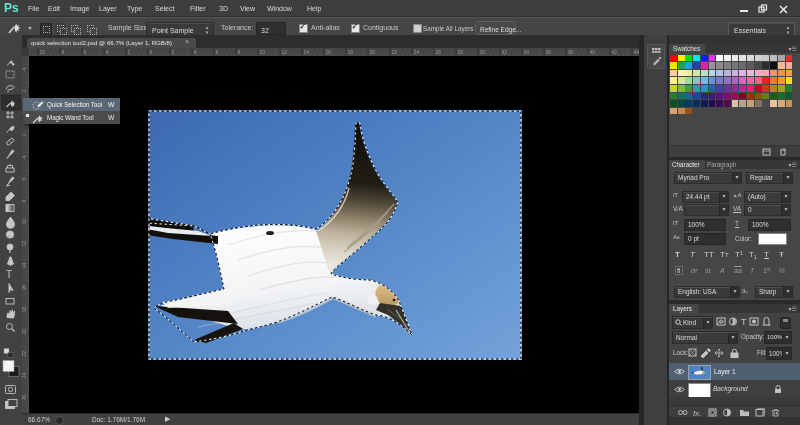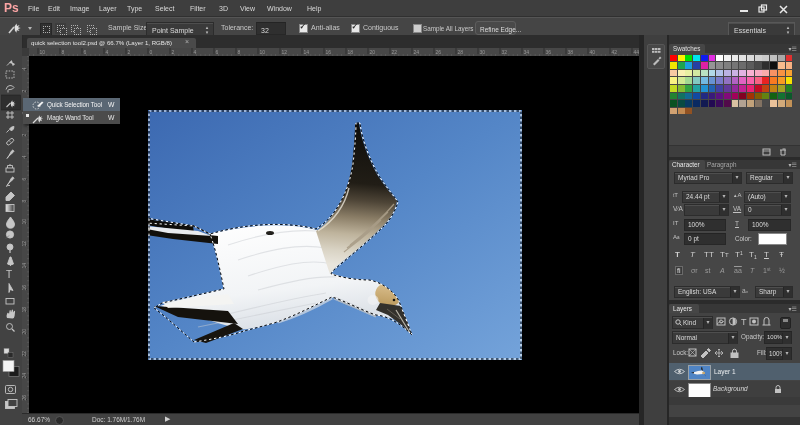--- a/index.html
+++ b/index.html
@@ -12,21 +12,21 @@
 .ab{width:8px;height:100%;background:#2f2f2f;border-left:1px solid #262626;color:#b5b5b5;font-size:6px;text-align:center;line-height:9px;}
 .icn{font-size:6.5px;color:#c2c2c2;}
 .trow{font-size:8px;color:#d0d0d0;letter-spacing:6px;white-space:nowrap;}
 .trow2{font-size:7px;color:#9a9a9a;letter-spacing:7px;white-space:nowrap;}
 </style>
 </head>
 <body>
 <div id="app">
 
 <div class="abs" id="menubar" style="left:0;top:0;width:800px;height:16px;background:#3e3e3e;border-bottom:1px solid #303030;">
- <div class="abs" style="left:4px;top:1px;font-size:12px;font-weight:bold;color:#fca5a5;letter-spacing:0px;">Ps</div>
+ <div class="abs" style="left:4px;top:1px;font-size:12px;font-weight:bold;color:#5eead4;letter-spacing:0px;">Ps</div>
  <div class="abs" style="left:28px;top:4.5px;font-size:7px;color:#d9d9d9;">File</div>
       <div class="abs" style="left:48px;top:4.5px;font-size:7px;color:#d9d9d9;">Edit</div>
       <div class="abs" style="left:70px;top:4.5px;font-size:7px;color:#d9d9d9;">Image</div>
       <div class="abs" style="left:99px;top:4.5px;font-size:7px;color:#d9d9d9;">Layer</div>
       <div class="abs" style="left:127px;top:4.5px;font-size:7px;color:#d9d9d9;">Type</div>
       <div class="abs" style="left:155px;top:4.5px;font-size:7px;color:#d9d9d9;">Select</div>
       <div class="abs" style="left:190px;top:4.5px;font-size:7px;color:#d9d9d9;">Filter</div>
       <div class="abs" style="left:219px;top:4.5px;font-size:7px;color:#d9d9d9;">3D</div>
       <div class="abs" style="left:240px;top:4.5px;font-size:7px;color:#d9d9d9;">View</div>
       <div class="abs" style="left:267px;top:4.5px;font-size:7px;color:#d9d9d9;">Window</div>
@@ -918,20 +918,37 @@
             <circle cx="5.5" cy="3.5" r="1.4" fill="#c2c2c2"></circle>
           </svg>
    <div class="abs" style="left:19px;top:1.5px;width:21px;height:13px;border:1px solid #8a8a8a;background:#fff;"></div>
    <div class="abs" style="left:44px;top:4px;font-size:6.5px;color:#d8d8d8;font-style:italic;">Background</div>
    <svg class="abs" style="left:105px;top:4px;" width="8" height="9" viewBox="0 0 8 9">
             <path d="M2 4 v-1.5 a2 2 0 0 1 4 0 V4" fill="none" stroke="#c2c2c2" stroke-width="1"></path>
             <rect x="1" y="4" width="6" height="4" fill="#c2c2c2"></rect>
           </svg>
   </div>
   <div class="abs" style="left:0;top:93px;width:131px;height:8px;background:#3a3a3a;"></div>
+  <div class="abs" style="left:0;top:101px;width:131px;height:12px;background:#3e3e3e;border-top:1px solid #2e2e2e;">
+   <svg class="abs" style="left:8px;top:2px;" width="115" height="9" viewBox="0 0 115 9">
+    <g fill="none" stroke="#bdbdbd" stroke-width="1">
+     <circle cx="3.5" cy="4.5" r="2"></circle>
+              <circle cx="8" cy="4.5" r="2"></circle>
+     <text x="16" y="7.5" font-size="8" font-style="italic" fill="#bdbdbd" stroke="none" font-family="Liberation Sans">fx.</text>
+     <rect x="32" y="1" width="7" height="7"></rect>
+              <circle cx="35.5" cy="4.5" r="2.2" fill="#3e3e3e"></circle>
+     <circle cx="50" cy="4.5" r="3.5"></circle>
+              <path d="M50 1 a3.5 3.5 0 0 1 0 7 z" fill="#bdbdbd" stroke="none"></path>
+     <path d="M63 2 h3 l1 1.5 h5 v4.5 h-9 z" fill="#bdbdbd" stroke="none"></path>
+     <rect x="79" y="1.5" width="7" height="6.5"></rect>
+              <path d="M80.5 1.5 v-0.8 h7 v6.5 h-1" stroke-width="0.8"></path>
+     <path d="M95 2.5 h7 M96 2.5 v5.5 h5 v-5.5 M97.5 1.5 h2.5 M97.5 4 v2.5 M99.5 4 v2.5 M101.5 4 v-0" stroke-width="0.8"></path>
+    </g>
+   </svg>
+  </div>
   <div class="abs" style="left:0;top:113px;width:131px;height:8px;background:#333;"></div>
  </div>
 </div>
 
 <div class="abs" id="flyout" style="left:23px;top:98px;width:97px;height:25.5px;z-index:50;box-shadow:1px 2px 3px rgba(0,0,0,0.5);">
  <div class="abs" style="left:0;top:0;width:97px;height:12.5px;background:#5a6774;">
   <svg class="abs" style="left:9px;top:1px;" width="13" height="11" viewBox="0 0 13 11">
    <circle cx="4.5" cy="6.5" r="3.5" fill="none" stroke="#e8e8e8" stroke-width="0.8" stroke-dasharray="1.5 1.3"></circle>
    <path d="M5 7 L10 2.5 l1.5 1 L7 8 z" fill="#f0f0f0"></path>
   </svg>

